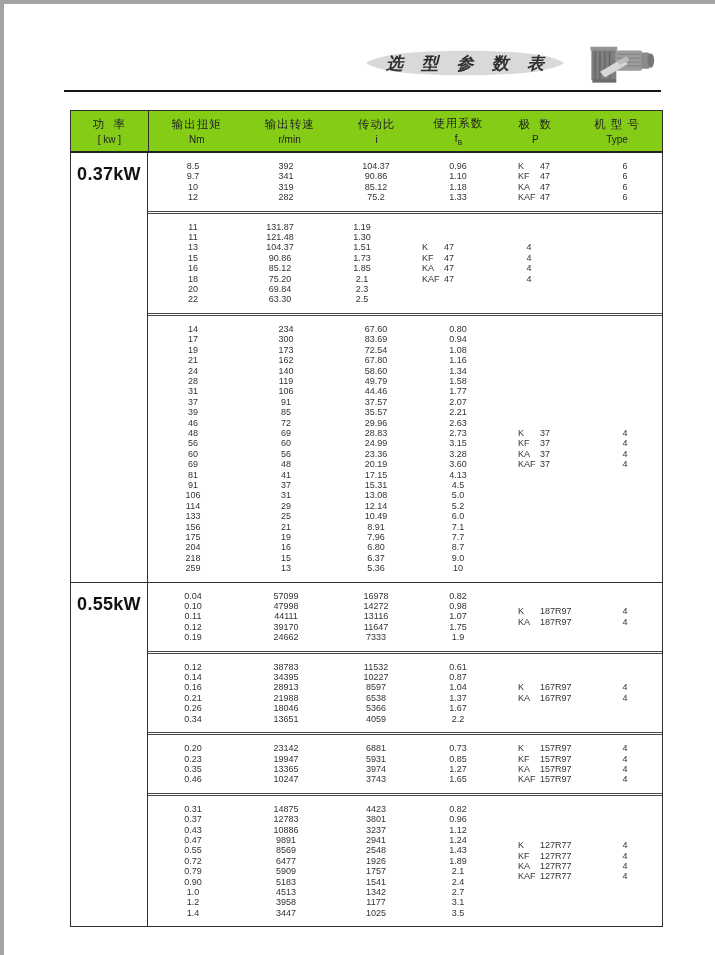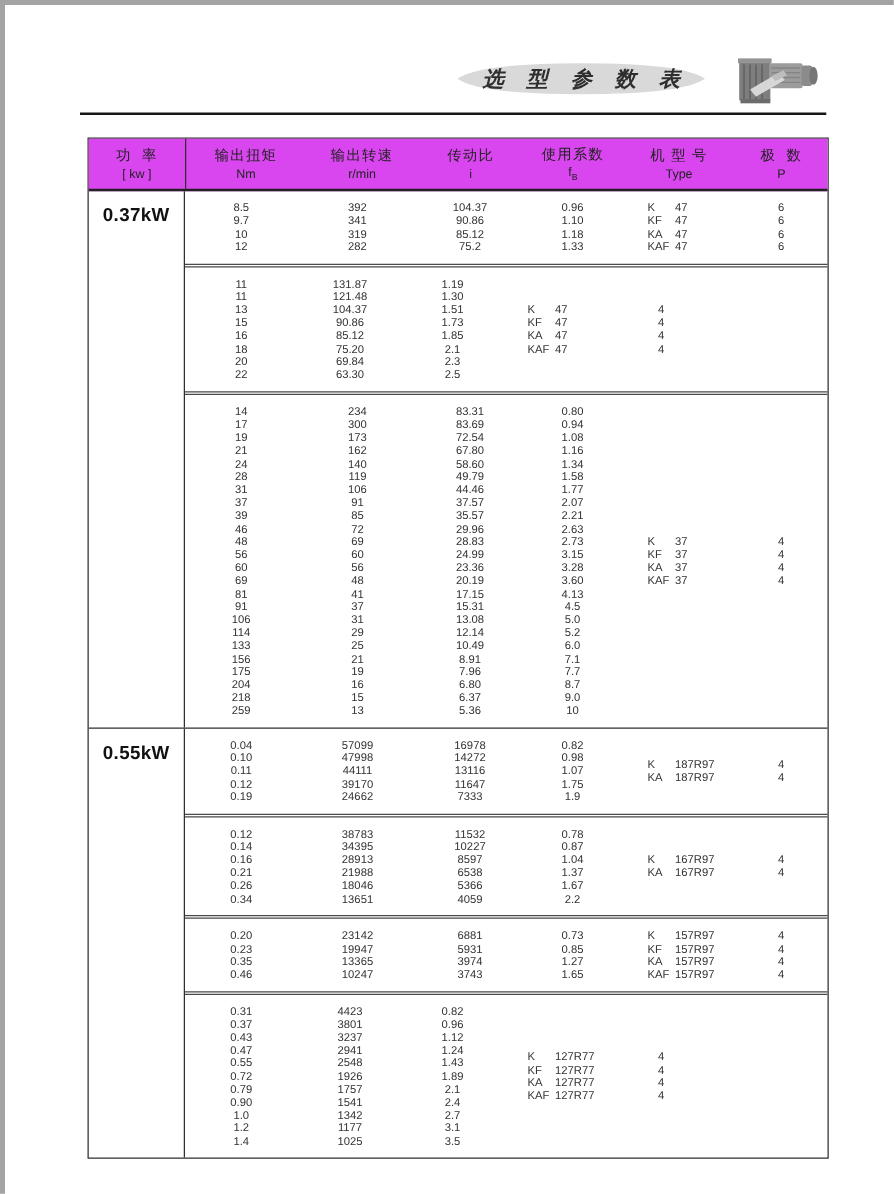--- a/index.html
+++ b/index.html
@@ -10,38 +10,38 @@
   .title-wrap{position:absolute;left:362px;top:44px;width:198px;height:30px;}
   .title-lens{position:absolute;left:0;top:0;width:100%;height:100%;}
   .title-text{position:absolute;inset:0;display:flex;align-items:center;justify-content:center;
     font-family:"Liberation Serif",serif;font-style:italic;font-weight:bold;font-size:17px;
     letter-spacing:7px;padding-left:7px;color:#2e2e2e;box-sizing:border-box;}
   .gear-img{position:absolute;left:584px;top:36px;width:70px;height:46px;}
   .title-rule{position:absolute;left:60px;top:86px;width:597px;height:2px;background:#161616;}
 
   
   .gear-table{position:absolute;left:66px;top:106px;width:591px;border:1px solid #2f2f2f;background:#fff;color:#333;}
-  .thead{display:flex;height:40px;background:#d946ef;border-bottom:2px solid #222;}
+  .thead{display:flex;height:40px;background:#84cc16;border-bottom:2px solid #222;}
   .th{display:flex;flex-direction:column;justify-content:center;align-items:center;row-gap:2px;color:#222;}
   .th .zh{font-size:11.5px;letter-spacing:1px;white-space:pre;}
   .th .en{font-size:10px;}
   .w-power{width:77px;}
   .w-rpm{width:90px;}
   .w-nm{width:96px;}
   .w-i{width:84px;}
   .w-fb{width:80px;}
   .w-type{width:90px;}
   .w-p{width:74px;}
   .th-power{border-right:1px solid #2f2f2f;}
   sub.fsub{font-size:7px;}
 
   .section{display:flex;}
   .section + .section{border-top:1.5px solid #2f2f2f;}
   .power-cell{width:77px;border-right:1px solid #2f2f2f;text-align:center;
-    font-weight:bold;font-size:15px;color:#111;padding-top:11px;box-sizing:border-box;letter-spacing:.3px;}
+    font-weight:bold;font-size:18px;color:#111;padding-top:11px;box-sizing:border-box;letter-spacing:.3px;}
   .blocks{flex:1;}
   .block{display:flex;align-items:center;padding:8px 0;}
   .block + .block{border-top:3px double #4a4a4a;}
   .col{text-align:center;font-size:9px;}
   .col .cell{line-height:10.4px;}
   .model-col{width:164px;font-size:9px;}
   .model-line{display:flex;line-height:10.4px;}
   .type{width:90px;padding-left:20px;box-sizing:border-box;display:flex;white-space:pre;}
   .tp{display:inline-block;width:22px;}
   .poles{width:74px;text-align:center;}
@@ -98,27 +98,27 @@
         <span class="en">r/min</span>
       </div>
       <div class="th w-i">
         <span class="zh">传动比</span>
         <span class="en">i</span>
       </div>
       <div class="th w-fb">
         <span class="zh">使用系数</span>
         <span class="en"><span>f</span><sub class="fsub">B</sub></span>
       </div>
+      <div class="th w-p">
+        <span class="zh">极  数</span>
+        <span class="en">P</span>
+      </div>
       <div class="th w-type">
         <span class="zh">机 型 号</span>
         <span class="en">Type</span>
-      </div>
-      <div class="th w-p">
-        <span class="zh">极  数</span>
-        <span class="en">P</span>
       </div>
     </div>
     <div id="table-body">
         <div class="section">
           <div class="power-cell">0.37kW</div>
           <div class="blocks">
             <div class="block">
               <div class="col w-rpm">
                 <div class="cell">8.5</div>
                 <div class="cell">9.7</div>
@@ -259,21 +259,21 @@
                 <div class="cell">31</div>
                 <div class="cell">29</div>
                 <div class="cell">25</div>
                 <div class="cell">21</div>
                 <div class="cell">19</div>
                 <div class="cell">16</div>
                 <div class="cell">15</div>
                 <div class="cell">13</div>
               </div>
               <div class="col w-i">
-                <div class="cell">83.31</div>
+                <div class="cell">67.60</div>
                 <div class="cell">83.69</div>
                 <div class="cell">72.54</div>
                 <div class="cell">67.80</div>
                 <div class="cell">58.60</div>
                 <div class="cell">49.79</div>
                 <div class="cell">44.46</div>
                 <div class="cell">37.57</div>
                 <div class="cell">35.57</div>
                 <div class="cell">29.96</div>
                 <div class="cell">28.83</div>
@@ -400,21 +400,21 @@
               </div>
               <div class="col w-i">
                 <div class="cell">11532</div>
                 <div class="cell">10227</div>
                 <div class="cell">8597</div>
                 <div class="cell">6538</div>
                 <div class="cell">5366</div>
                 <div class="cell">4059</div>
               </div>
               <div class="col w-fb">
-                <div class="cell">0.78</div>
+                <div class="cell">0.61</div>
                 <div class="cell">0.87</div>
                 <div class="cell">1.04</div>
                 <div class="cell">1.37</div>
                 <div class="cell">1.67</div>
                 <div class="cell">2.2</div>
               </div>
               <div class="model-col">
                 <div class="model-line">
                   <div class="type"><div class="tp" style="display: inline-block;">K</div><div class="ts" style="display: inline-block;">167R97</div></div>
                   <div class="poles">4</div>
@@ -476,20 +476,33 @@
                 <div class="cell">0.43</div>
                 <div class="cell">0.47</div>
                 <div class="cell">0.55</div>
                 <div class="cell">0.72</div>
                 <div class="cell">0.79</div>
                 <div class="cell">0.90</div>
                 <div class="cell">1.0</div>
                 <div class="cell">1.2</div>
                 <div class="cell">1.4</div>
               </div>
+              <div class="col w-nm">
+                <div class="cell">14875</div>
+                <div class="cell">12783</div>
+                <div class="cell">10886</div>
+                <div class="cell">9891</div>
+                <div class="cell">8569</div>
+                <div class="cell">6477</div>
+                <div class="cell">5909</div>
+                <div class="cell">5183</div>
+                <div class="cell">4513</div>
+                <div class="cell">3958</div>
+                <div class="cell">3447</div>
+              </div>
               <div class="col w-i">
                 <div class="cell">4423</div>
                 <div class="cell">3801</div>
                 <div class="cell">3237</div>
                 <div class="cell">2941</div>
                 <div class="cell">2548</div>
                 <div class="cell">1926</div>
                 <div class="cell">1757</div>
                 <div class="cell">1541</div>
                 <div class="cell">1342</div>

